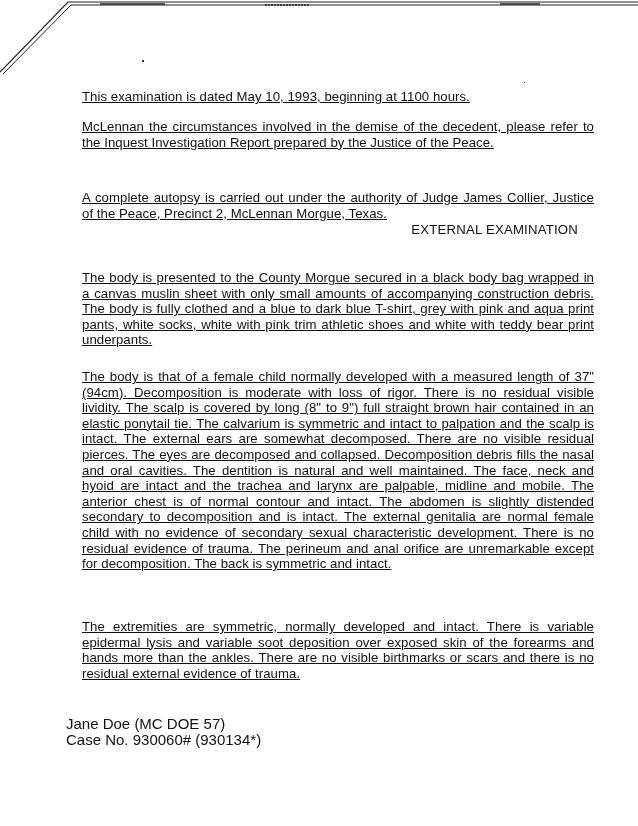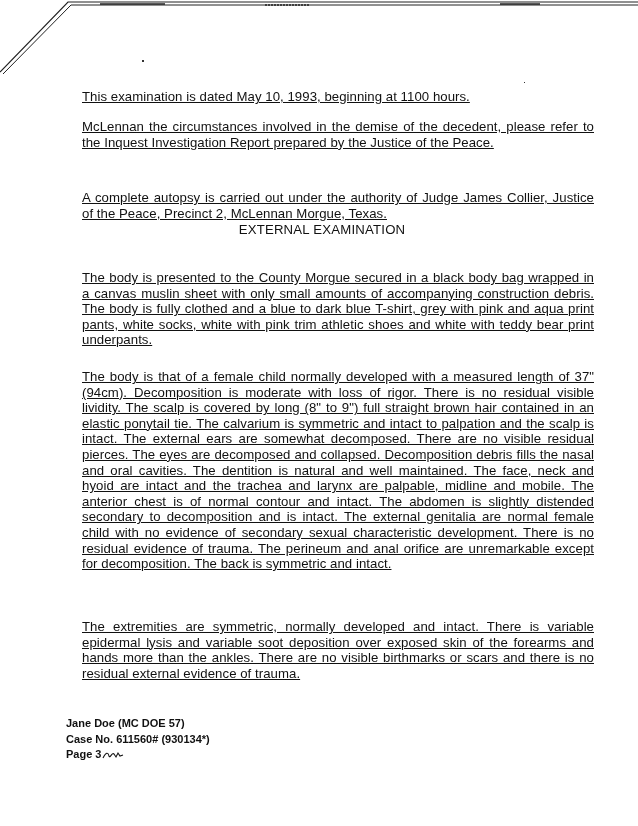--- a/index.html
+++ b/index.html
@@ -2,24 +2,24 @@
 <html><head>
   <meta charset="utf-8">
   <style>
     html, body { margin: 0; padding: 0; background: #ffffff; }
     body { width: 638px; height: 826px; position: relative; overflow: hidden;
            font-family: "Liberation Sans", sans-serif; color: #111; }
     .scan-edge { position: absolute; left: 0; top: 0; width: 638px; height: 100px; pointer-events: none; }
     .page { position: absolute; left: 66px; top: 0; width: 516px; }
     .para { position: absolute; left: 0; width: 512px; font-size: 13.2px; line-height: 15.6px;
             text-align: justify; letter-spacing: 0.05px; margin: 16px; text-decoration: underline; }
-    .heading { position: absolute; left: 0; width: 512px; text-align: center; font-size: 13.2px;
+    .heading { position: absolute; left: 0; width: 512px; text-align: right; font-size: 13.2px;
                line-height: 16px; margin: 0; letter-spacing: 0.2px; }
-    .footer { position: absolute; left: 0; top: 716px; font-size: 11px; line-height: 15.5px;
-              font-weight: bold; }
+    .footer { position: absolute; left: 0; top: 716px; font-size: 15px; line-height: 15.5px;
+              font-weight: normal; }
     .footer div { white-space: nowrap; }
     .scribble { display: inline-block; vertical-align: middle; margin-left: 1px; }
     .speck { position: absolute; width: 2px; height: 2px; background: #333; }
   </style>
 </head>
 <body>
 
 <svg class="scan-edge" viewBox="0 0 638 100">
   <polyline points="0,72 68,2 638,2" fill="none" stroke="#222" stroke-width="1.2"></polyline>
   <polyline points="3,74 71,5 638,5" fill="none" stroke="#222" stroke-width="1"></polyline>
@@ -35,20 +35,15 @@
   <p class="para" style="top:73px;">This examination is dated May 10, 1993, beginning at 1100 hours.</p>
   <p class="para" style="top:103px;">McLennan the circumstances involved in the demise of the decedent, please refer to the Inquest Investigation Report prepared by the Justice of the Peace.</p>
   <p class="para" style="top:174px;">A complete autopsy is carried out under the authority of Judge James Collier, Justice of the Peace, Precinct 2, McLennan Morgue, Texas.</p>
   <h2 class="heading" style="top:222px;font-weight:normal;">EXTERNAL EXAMINATION</h2>
   <p class="para" style="top:254px;">The body is presented to the County Morgue secured in a black body bag wrapped in a canvas muslin sheet with only small amounts of accompanying construction debris.  The body is fully clothed and a blue to dark blue T-shirt, grey with pink and aqua print pants, white socks, white with pink trim athletic shoes and white with teddy bear print underpants.</p>
   <p class="para" style="top:353px;">The body is that of a female child normally developed with a measured length of 37" (94cm).  Decomposition is moderate with loss of rigor.  There is no residual visible lividity.  The scalp is covered by long (8" to 9") full straight brown hair contained in an elastic ponytail tie.  The calvarium is symmetric and intact to palpation and the scalp is intact.  The external ears are somewhat decomposed.  There are no visible residual pierces.  The eyes are decomposed and collapsed.  Decomposition debris fills the nasal and oral cavities.  The dentition is natural and well maintained.  The face, neck and hyoid are intact and the trachea and larynx are palpable, midline and mobile.  The anterior chest is of normal contour and intact.  The abdomen is slightly distended secondary to decomposition and is intact.  The external genitalia are normal female child with no evidence of secondary sexual characteristic development.  There is no residual evidence of trauma.  The perineum and anal orifice are unremarkable except for decomposition.  The back is symmetric and intact.</p>
   <p class="para" style="top:603px;">The extremities are symmetric, normally developed and intact.  There is variable epidermal lysis and variable soot deposition over exposed skin of the forearms and hands more than the ankles.  There are no visible birthmarks or scars and there is no residual external evidence of trauma.</p>
 
   <div class="footer">
     <div>Jane Doe (MC DOE 57)</div>
-    <div>Case No. 611560# (930134*)</div>
-    <div>
-      <span>Page 3</span><svg class="scribble" width="22" height="10" viewBox="0 0 22 10">
-          <path d="M1,8 C4,2 6,2 7,6 C8,9 10,2 12,4 L14,7 L16,3 L18,6 L21,5" fill="none" stroke="#111" stroke-width="1.1"></path>
-        </svg>
-    </div>
+    <div>Case No. 930060# (930134*)</div>
   </div>
 </div>
 
 </body></html>

